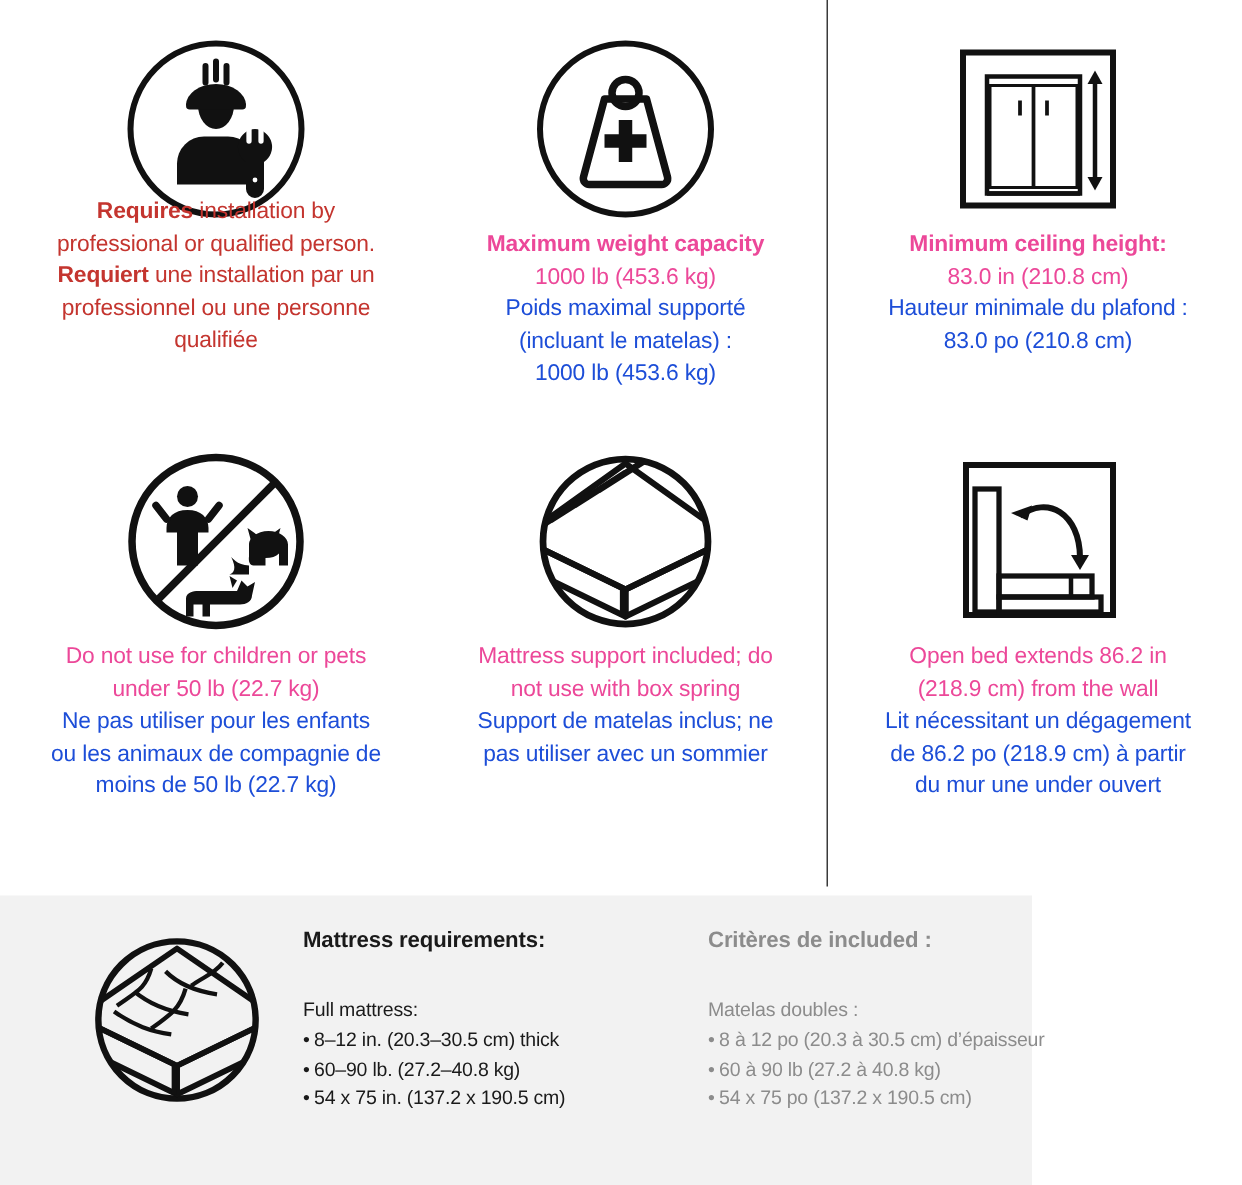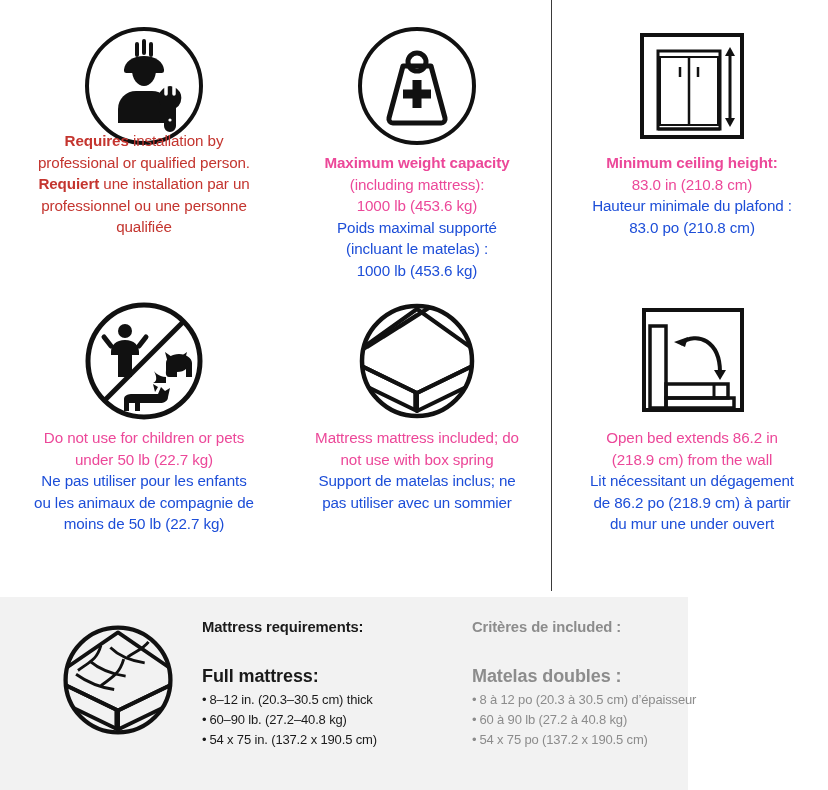--- a/index.html
+++ b/index.html
@@ -59,21 +59,21 @@
     position: absolute; left: 55px; top: 20px; width: 126px; height: 126px;
     display: flex; align-items: center; justify-content: center;
   }
   .panel-col { position: absolute; top: 22px; }
   .panel-col.en-col { left: 202px; width: 262px; }
   .panel-col.fr-col { left: 472px; width: 340px; }
   .panel-title {
     font-size: 14.8px; font-weight: bold; letter-spacing: -0.1px;
     margin-bottom: 28px;
   }
-  .panel-sub { font-size: 18px; letter-spacing: -0.1px; line-height: 1.52; font-weight: bold; }
+  .panel-sub { font-size: 13px; letter-spacing: -0.1px; line-height: 1.52; }
   .panel-list { list-style: none; font-size: 13px; line-height: 1.52; letter-spacing: -0.15px; }
   .panel-list li { white-space: nowrap; }
   .panel-list li::before { content: "\2022"; margin-right: 3px; }
   .en-col .panel-title, .en-col .panel-sub, .en-col .panel-list { color: #1a1a1a; }
   .fr-col .panel-title, .fr-col .panel-sub, .fr-col .panel-list { color: #8c8c8c; }
 
   svg { display: block; }
 </style>
 </head>
 <body>
@@ -116,21 +116,20 @@
       <div class="icon-wrap">
         <svg width="128" height="128" viewBox="0 0 128 128">
           <circle cx="64" cy="64" r="57" fill="none" stroke="#111" stroke-width="4"></circle>
           <path d="M50 44 h28 l14 52 a4 4 0 0 1 -4 5 H40 a4 4 0 0 1 -4 -5 z" fill="none" stroke="#111" stroke-width="5" stroke-linejoin="round"></path>
           <circle cx="64" cy="40" r="9" fill="none" stroke="#111" stroke-width="5"></circle>
           <path d="M64 58 v28 M50 72 h28" stroke="#111" stroke-width="9" stroke-linecap="butt"></path>
         </svg>
       </div>
       <div class="cap">
         <span class="en bold line">Maximum weight capacity</span>
-        <span class="en line">(including mattress):</span>
         <span class="en line">1000 lb (453.6 kg)</span>
         <span class="fr line">Poids maximal supporté</span>
         <span class="fr line">(incluant le matelas) :</span>
         <span class="fr line">1000 lb (453.6 kg)</span>
       </div>
     </div>
 
     <div class="cell cell-r1 col-c">
       <div class="icon-wrap">
         <svg width="128" height="122" viewBox="0 0 128 122">
@@ -193,21 +192,21 @@
           <g clip-path="url(#cl-slat)" fill="none" stroke="#111" stroke-width="4" stroke-linejoin="round">
             <path d="M-6 62 L64 12 L134 62 L64 96 Z"></path>
             <path d="M-6 62 L-6 80 L64 114 L64 96 Z"></path>
             <path d="M134 62 L134 80 L64 114 L64 96 Z"></path>
             <path d="M14 50 L80 8 M30 40 L96 -2 M46 30 L112 -12 M-2 60 L64 18"></path>
             <path d="M62 96 L62 114" stroke-width="3.5"></path>
           </g>
         </svg>
       </div>
       <div class="cap">
-        <span class="en line">Mattress mattress included; do</span>
+        <span class="en line">Mattress support included; do</span>
         <span class="en line">not use with box spring</span>
         <span class="fr line">Support de matelas inclus; ne</span>
         <span class="fr line">pas utiliser avec un sommier</span>
       </div>
     </div>
 
     <div class="cell cell-r2 col-c">
       <div class="icon-wrap">
         <svg width="128" height="122" viewBox="0 0 128 122">
           <rect x="16" y="10" width="98" height="100" fill="none" stroke="#111" stroke-width="4"></rect>

